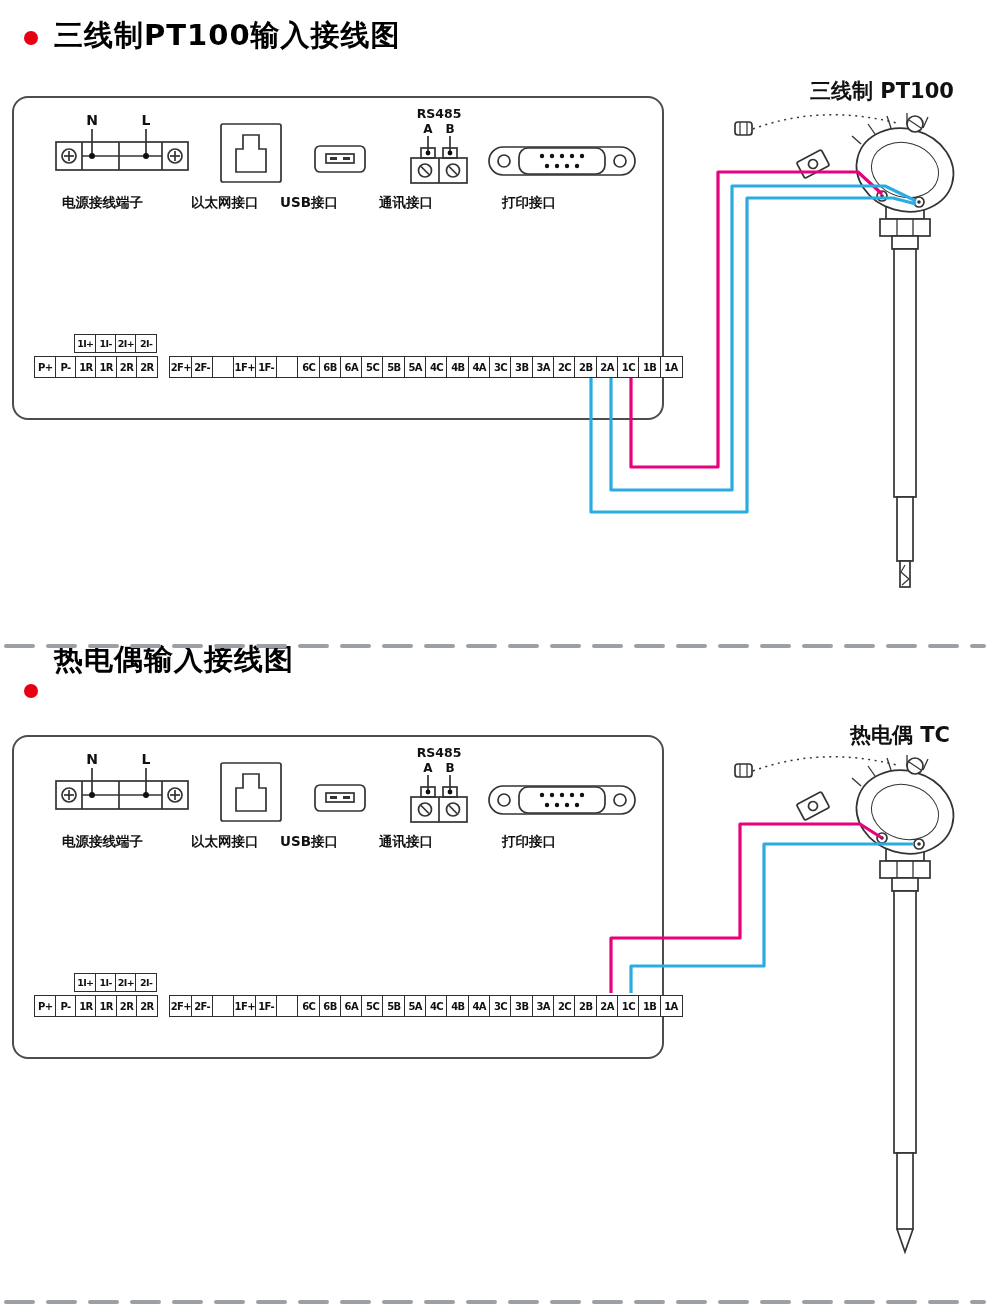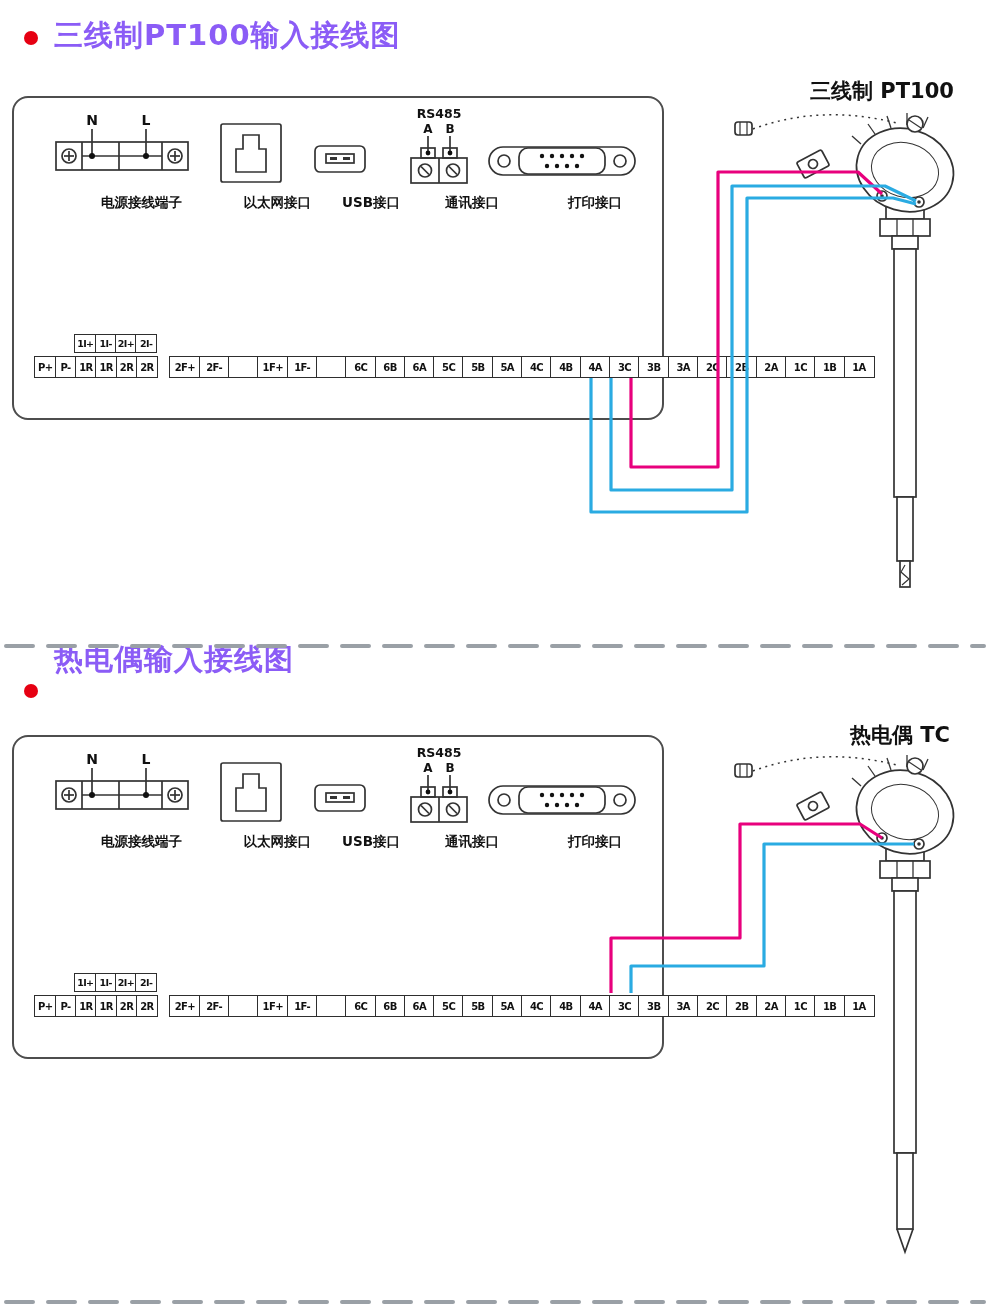--- a/index.html
+++ b/index.html
@@ -1,32 +1,32 @@
 <!DOCTYPE html>
 <html><head>
 <meta charset="utf-8">
 <style>
   *{box-sizing:border-box;margin:0;padding:0}
   html,body{background:#fff}
   body{font-family:"DejaVu Sans","Liberation Sans",sans-serif;color:#111}
   .page{position:relative;width:990px;height:1311px;background:#fff;overflow:hidden}
 
   .bullet{position:absolute;width:14px;height:14px;border-radius:50%;background:#e60012}
-  .section-title{position:absolute;font-size:29px;font-weight:600;color:#8b5cf6;letter-spacing:1px;white-space:nowrap}
+  .section-title{position:absolute;font-size:29px;font-weight:600;color:#000000;letter-spacing:1px;white-space:nowrap}
 
   .device-panel{position:absolute;left:12px;width:652px;height:324px;border:2.5px solid #4d4d4d;border-radius:16px;background:#fff;z-index:1}
   .port{position:absolute}
-  .port-caption{position:absolute;top:96px;width:120px;text-align:right;font-size:13.5px;font-weight:700;color:#111;white-space:nowrap}
+  .port-caption{position:absolute;top:96px;width:120px;text-align:left;font-size:13.5px;font-weight:700;color:#111;white-space:nowrap}
 
   .tstrip{position:absolute;display:flex;padding-left:2px;z-index:2}
   .tcell{height:22px;border:1.7px solid #2e2e2e;margin-left:-1.7px;display:flex;align-items:center;justify-content:center;
          font-size:10px;font-weight:700;letter-spacing:-0.6px;color:#111;background:#fff;white-space:nowrap}
   .tcell.aux{width:22px;height:19px;font-size:9.5px}
   .tcell.left{width:22px}
-  .tcell.main{width:31px}
+  .tcell.main{width:23px}
 
   .sensor-label{position:absolute;width:220px;text-align:center;font-size:21px;font-weight:700;color:#111;white-space:nowrap}
 
   .overlay{position:absolute;left:0;top:0;z-index:10;pointer-events:none}
   .wire{fill:none;stroke-width:3.2px;stroke-linejoin:round;stroke-linecap:butt}
   .sep{stroke:#9aa0a6;stroke-width:4;stroke-dasharray:27 15;stroke-linecap:round}
   .sk{stroke:#333;fill:none;stroke-width:1.7}
   svg text{font-family:"DejaVu Sans","Liberation Sans",sans-serif;fill:#111}
 </style>
 </head>

